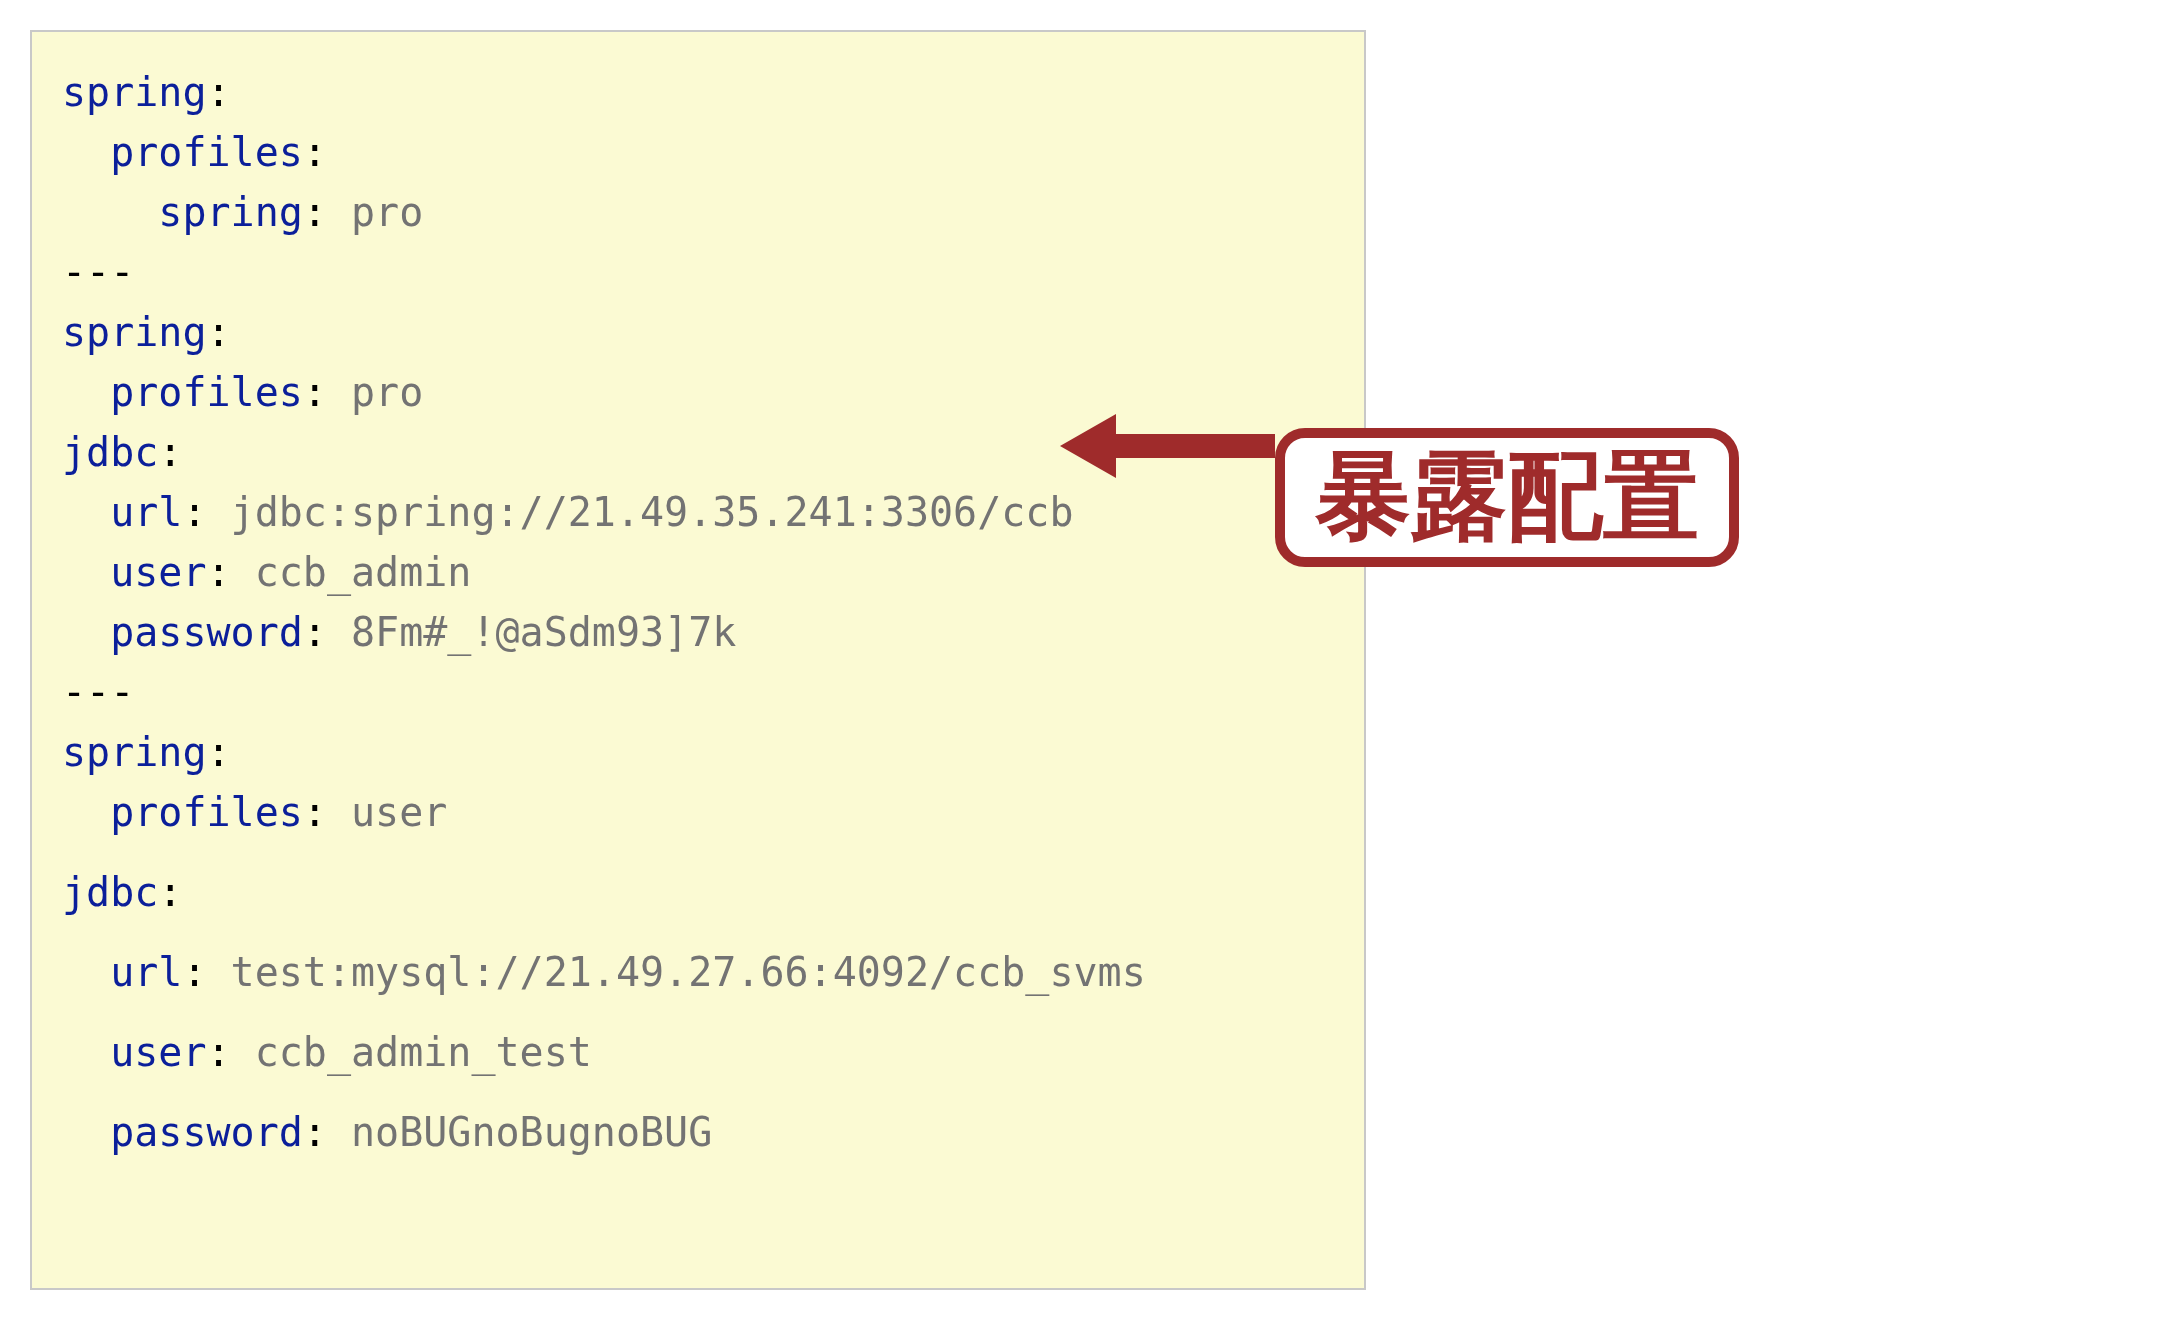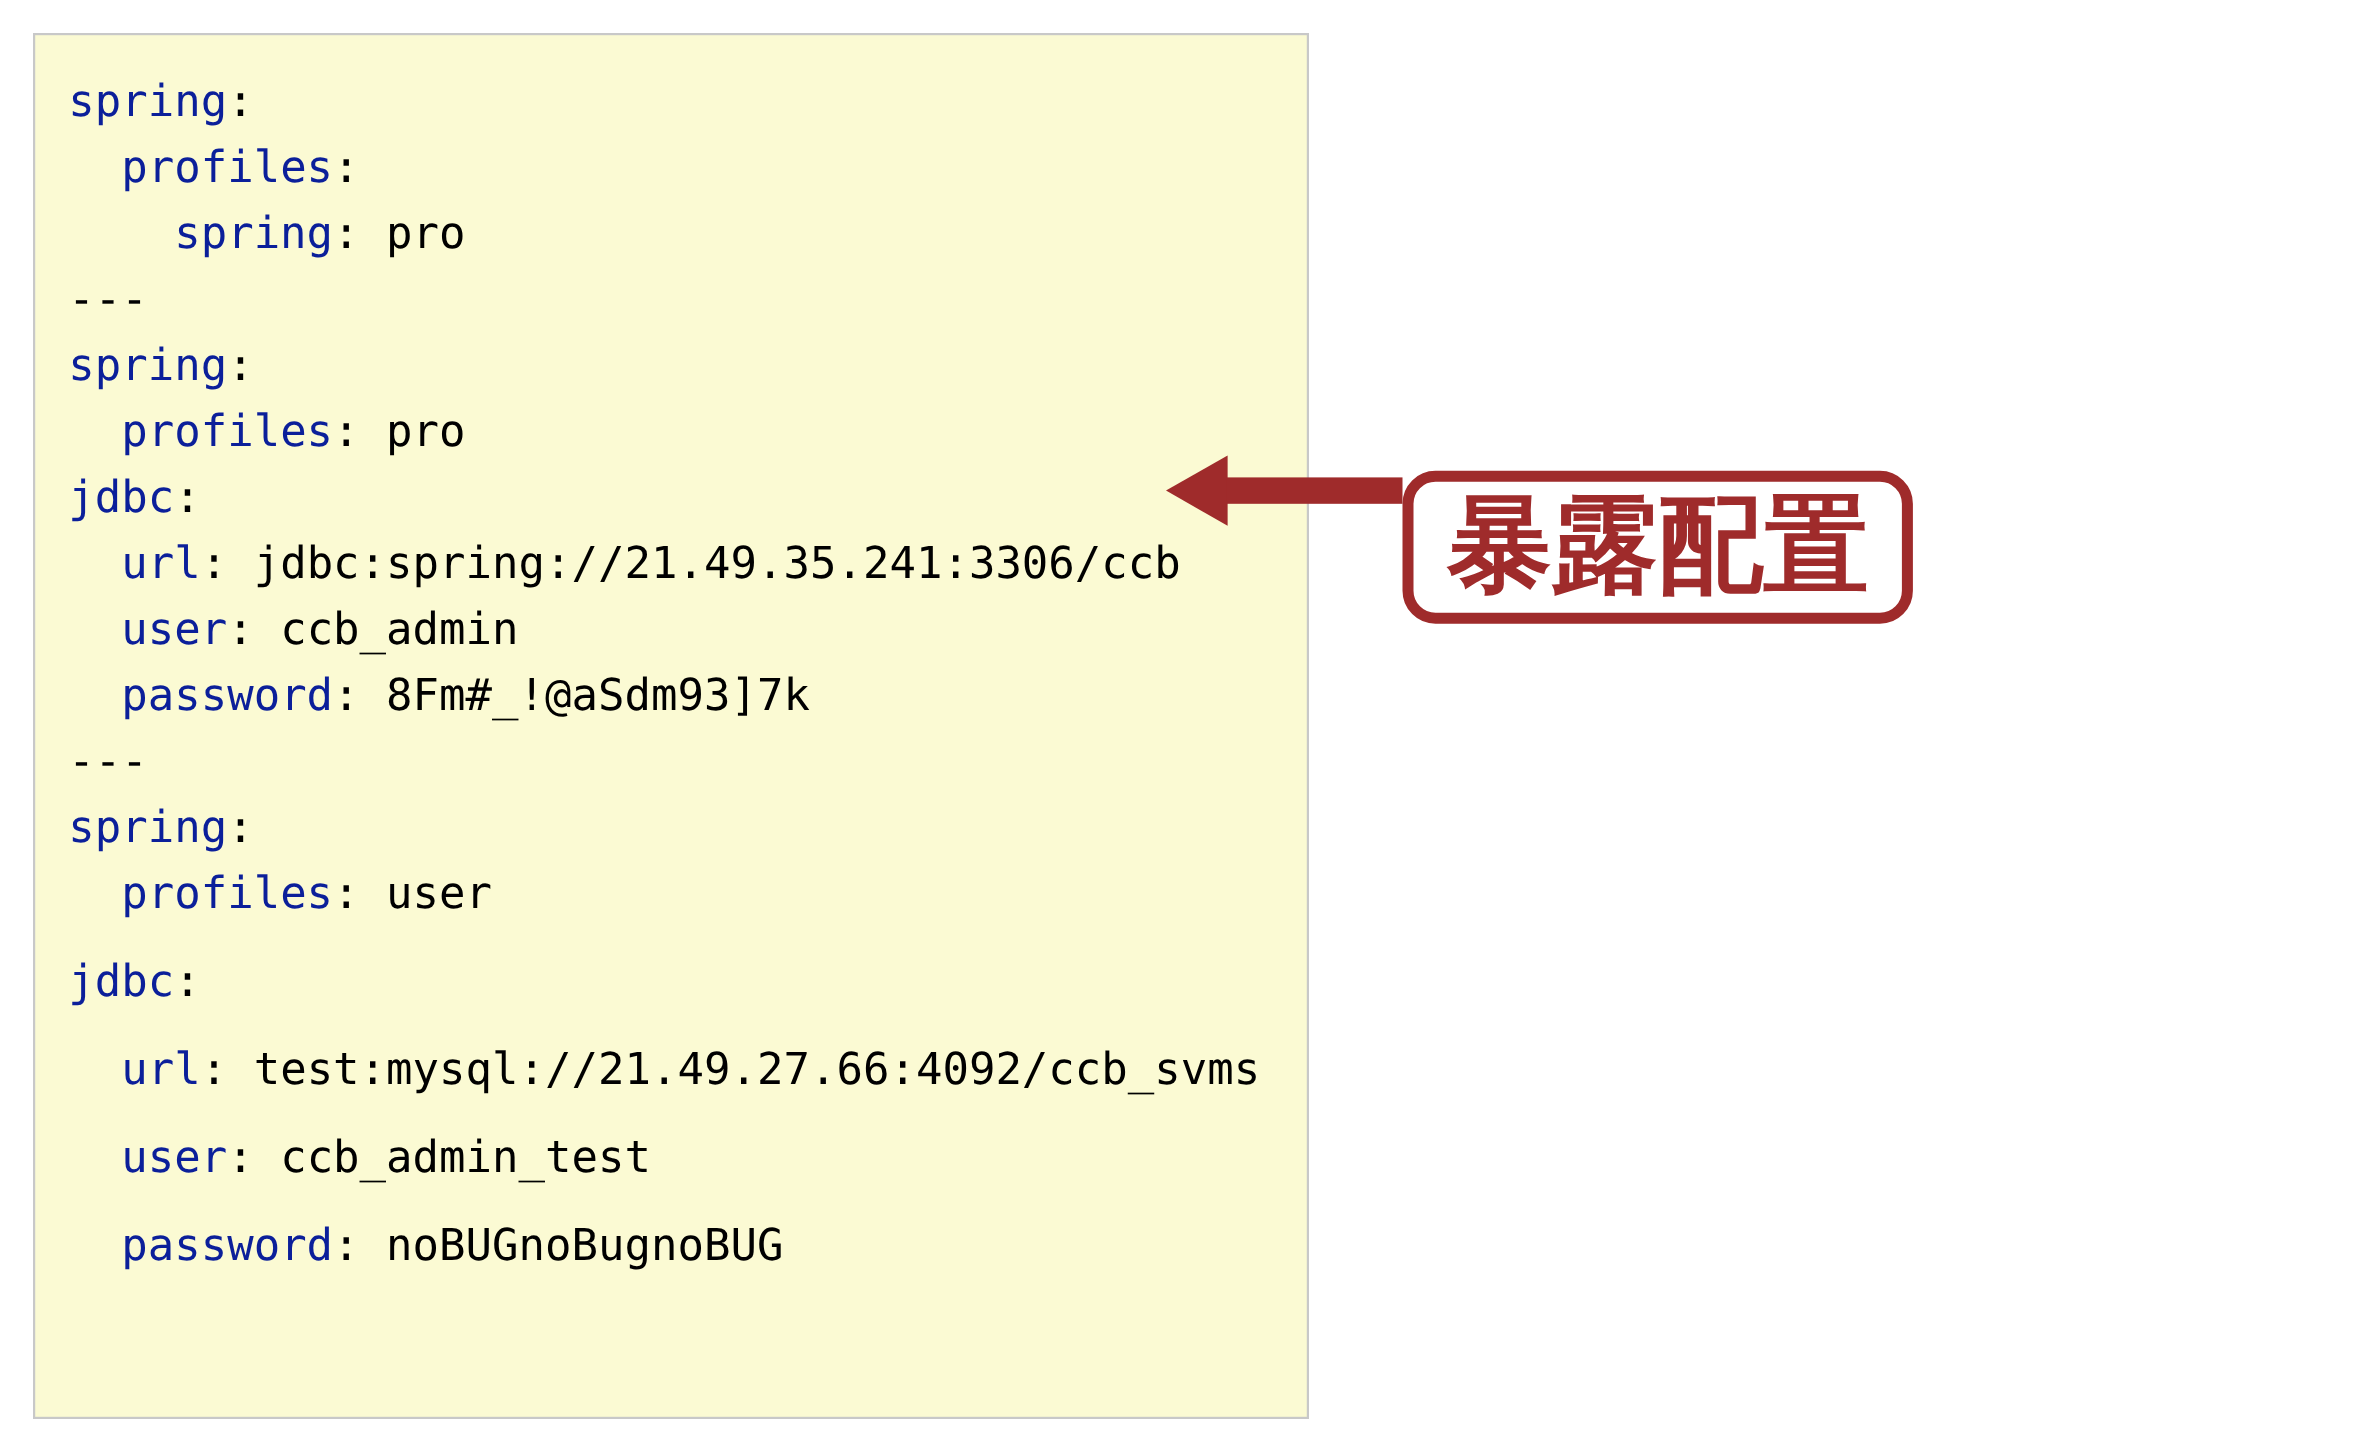--- a/index.html
+++ b/index.html
@@ -7,32 +7,32 @@
     background: #ffffff;
     width: 2164px;
     height: 1324px;
     position: relative;
     font-family: "Menlo", "Consolas", "Monaco", monospace;
   }
   .code-box {
     position: absolute;
     left: 30px;
     top: 30px;
-    width: 1160px;
+    width: 1336px;
     height: 1260px;
     background: #fbfad3;
     border: 2px solid #c8c8c8;
     padding: 30px 20px 20px 30px;
     font-size: 40px;
     line-height: 1.5;
     white-space: pre;
     color: #000000;
   }
   .key { color: #0b1f9a; }
-  .val { color: #000000; }
+  .val { color: #737373; }
   .dash { color: #000000; }
 
   .callout {
     position: absolute;
     left: 1275px;
     top: 380px;
     border: 10px solid #9f2b2b;
     border-radius: 30px;
     padding: 0px 30px 4px 30px;
     font-family: "PingFang SC","Heiti SC","Microsoft YaHei",sans-serif;

